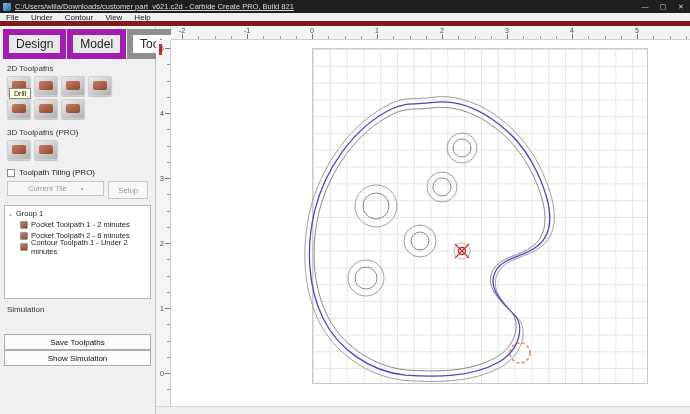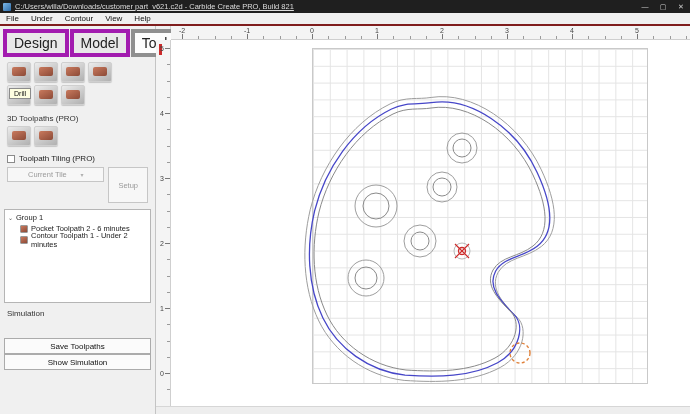--- a/index.html
+++ b/index.html
@@ -17,35 +17,35 @@
     height: 13px; background: #1f1f1f; display: flex; align-items: center;
     color: #dcdcdc; font-size: 7.5px; padding-left: 3px;
   }
   .app-icon { width: 8px; height: 8px; border-radius: 1px; margin-right: 4px;
     background: linear-gradient(135deg,#7db8e8,#2d6ca8); flex: 0 0 auto; }
   .title-text { flex: 1; white-space: nowrap; overflow: hidden; text-decoration: underline; }
   .win-btn { width: 18px; text-align: center; font-size: 7px; line-height: 13px; color: #cfcfcf; }
 
   
   .menubar {
-    height: 13px; background: #f0f0f0; border-bottom: 2px solid #7f1d1d;
+    height: 13px; background: #f0f0f0; border-bottom: 5px solid #7f1d1d;
     display: flex; align-items: center; font-size: 8px; color: #111;
   }
   .menu-item { padding: 0 6px; }
 
   
   .main { display: flex; height: 388px; }
 
   
   .sidebar {
     width: 156px; background: #f0f0f0; border-right: 1px solid #c4c4c4;
     position: relative; font-size: 8px; flex: 0 0 auto;
   }
   .tabs { display: flex; margin: 3px 3px 5px 3px; gap: 1px; }
-  .tab { padding: 2px 7px; border: 4px solid #a21caf; background: #e9e9e9; font-size: 14px; }
+  .tab { padding: 2px 7px; border: 6px solid #a21caf; background: #e9e9e9; font-size: 12px; }
   .tab.active { background: #fdfdfd; border-color: #8f8f8f; }
   .section-label { font-size: 8px; color: #333; margin: 3px 7px 3px; }
   .icon-grid { display: flex; flex-wrap: wrap; gap: 3px; margin: 0 7px; width: 120px; }
   .tp-icon {
     width: 24px; height: 20px; position: relative; border-radius: 2px;
     background: linear-gradient(150deg,#ececec,#b0b0b0);
     border: 1px solid #cfcfcf; box-shadow: 0 1px 1px rgba(0,0,0,.18);
   }
   .tp-face {
     position: absolute; left: 4px; right: 4px; top: 4px; bottom: 5px;
@@ -59,21 +59,21 @@
   .tiling-row { display: flex; align-items: center; gap: 4px; margin: 8px 7px 4px; }
   .checkbox { width: 8px; height: 8px; border: 1px solid #8a8a8a; background: #fff; flex: 0 0 auto; }
   .tile-row { display: flex; gap: 4px; margin: 0 7px 6px; }
   .dropdown {
     flex: 1; height: 15px; border: 1px solid #c6c6c6; background: #f7f7f7; color: #9a9a9a;
     display: flex; align-items: center; justify-content: space-between; padding: 0 20px; font-size: 7.5px;
   }
   .dropdown-arrow { color: #b0b0b0; font-size: 6px; }
   .btn-disabled {
     height: 15px; border: 1px solid #c6c6c6; background: #f7f7f7; color: #9a9a9a;
-    font-size: 7.5px; padding: 17px 9px; display: flex; align-items: center; justify-content: center;
+    font-size: 7.5px; padding: 8px 9px; display: flex; align-items: center; justify-content: center;
   }
   .tree {
     margin: 2px 4px; background: #fff; border: 1px solid #b5b5b5;
     height: 94px; padding: 2px 3px; font-size: 7.5px; overflow: hidden;
   }
   .tree-group { display: flex; align-items: center; gap: 3px; height: 11px; }
   .tree-chevron { font-size: 6px; color: #555; }
   .tree-item { display: flex; align-items: center; gap: 3px; padding-left: 12px; height: 11px; }
   .tree-item-icon {
     width: 8px; height: 8px; border-radius: 1px; flex: 0 0 auto;
@@ -131,20 +131,21 @@
 
 <div class="main">
 
   <div class="sidebar">
     <div class="tabs">
         <div class="tab">Design</div>
         <div class="tab">Model</div>
         <div class="tab active">Toolpaths</div>
       </div>
 
+    <div class="section-label">2D Toolpaths</div>
     <div class="icon-grid">
         <div class="tp-icon">
           <div class="tp-face"></div>
         </div>
         <div class="tp-icon">
           <div class="tp-face"></div>
         </div>
         <div class="tp-icon">
           <div class="tp-face"></div>
         </div>
@@ -186,20 +187,24 @@
       </div>
       <div class="btn-disabled">Setup</div>
     </div>
 
     <div class="tree">
       <div class="tree-group">
         <span class="tree-chevron">⌄</span>
         <span>Group 1</span>
       </div>
       <div>
+          <div class="tree-item">
+            <span class="tree-item-icon"></span>
+            <span>Pocket Toolpath 1 - 2 minutes</span>
+          </div>
           <div class="tree-item">
             <span class="tree-item-icon"></span>
             <span>Pocket Toolpath 2 - 6 minutes</span>
           </div>
           <div class="tree-item">
             <span class="tree-item-icon"></span>
             <span>Contour Toolpath 1 - Under 2 minutes</span>
           </div>
         </div>
     </div>

